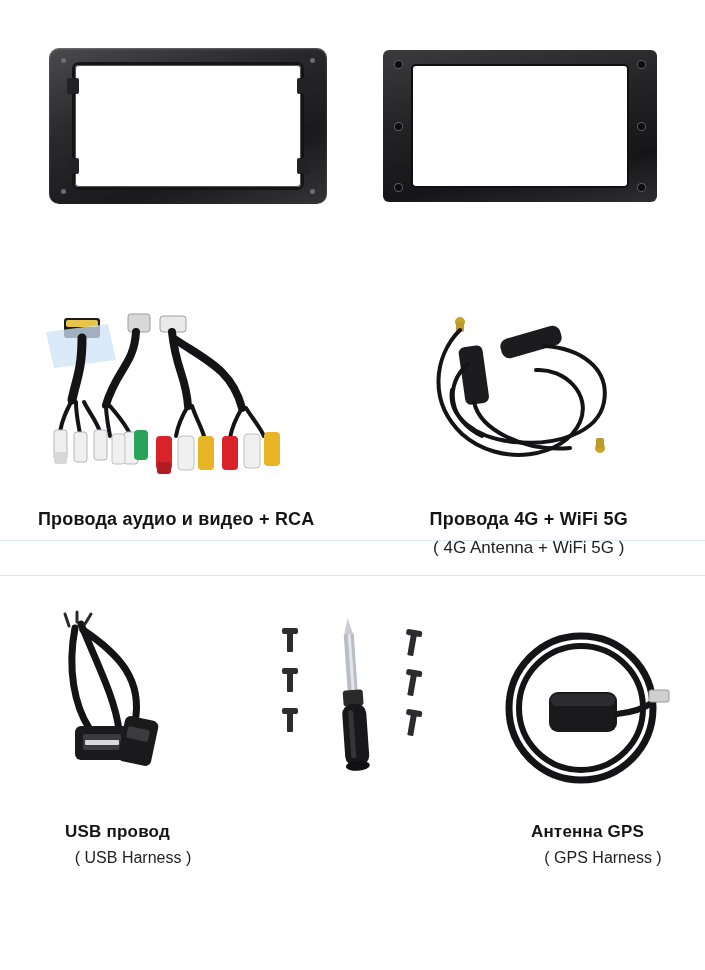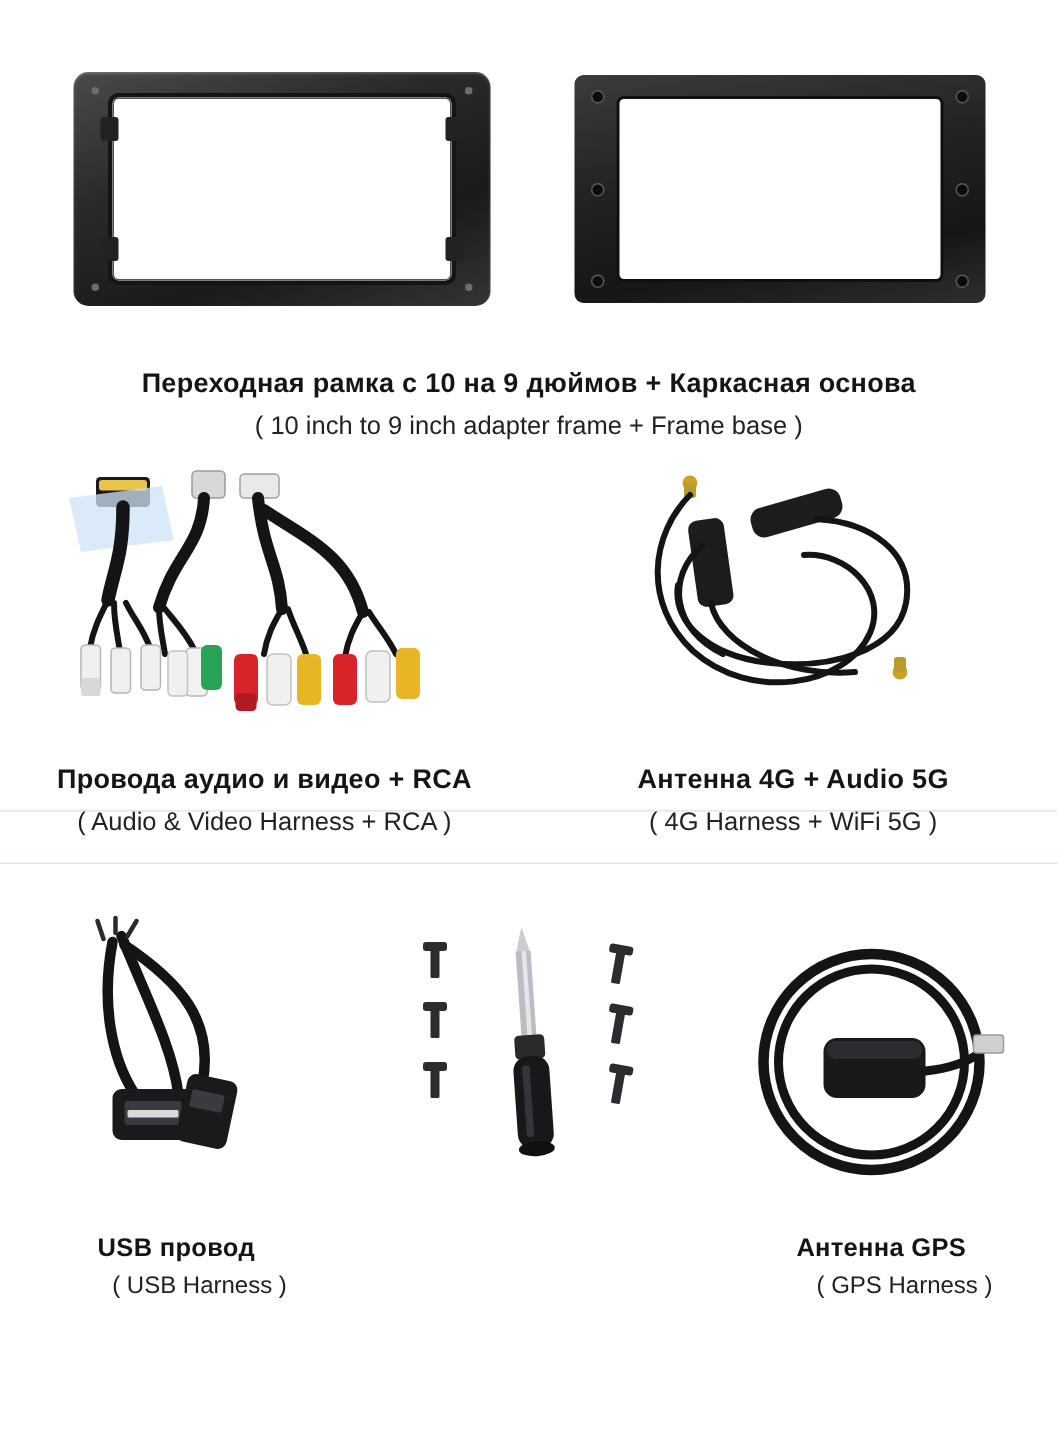--- a/index.html
+++ b/index.html
@@ -218,24 +218,20 @@
         <div class="hole h1"></div>
         <div class="hole h2"></div>
         <div class="hole h3"></div>
         <div class="hole h4"></div>
         <div class="hole h5"></div>
         <div class="hole h6"></div>
       </div>
 
     </div>
 
-    <div class="frames-caption">
-      <div class="cap-ru">Переходная рамка с 10 на 9 дюймов + Каркасная основа</div>
-      <div class="cap-en">( 10 inch to 9 inch adapter frame + Frame base )</div>
-    </div>
   </div>
 
   <div class="section-two">
 
     <div class="col">
       <div class="col-art">
         <svg class="harness" width="280" height="185" viewBox="0 0 280 185">
 
           <rect x="28" y="8" width="36" height="20" rx="3" fill="#1a1a1c"></rect>
           <rect x="30" y="10" width="32" height="7" rx="2" fill="#e8c44a"></rect>
@@ -277,21 +273,20 @@
             <rect x="186" y="126" width="16" height="34" rx="4" fill="#d8232a"></rect>
             <rect x="208" y="124" width="16" height="34" rx="4" fill="#f0f0f0" stroke="#c0c0c0"></rect>
             <rect x="228" y="122" width="16" height="34" rx="4" fill="#e8b526"></rect>
             <rect x="98" y="120" width="14" height="30" rx="4" fill="#2aa35a"></rect>
             <rect x="76" y="124" width="13" height="30" rx="3" fill="#f0f0f0" stroke="#c0c0c0"></rect>
           </g>
         </svg>
       </div>
       <div class="col-caption">
         <div class="cap-ru">Провода аудио и видео + RCA</div>
-        <div class="cap-en">( Audio &amp; Video Harness + RCA )</div>
       </div>
     </div>
 
     <div class="col">
       <div class="col-art">
         <svg class="antenna" width="250" height="185" viewBox="0 0 250 185">
 
           <rect x="58" y="40" width="24" height="58" rx="6" fill="#1c1c1e" transform="rotate(-8 70 70)"></rect>
           <rect x="96" y="26" width="62" height="20" rx="8" fill="#1c1c1e" transform="rotate(-16 127 36)"></rect>
 
@@ -302,22 +297,22 @@
 
           <g stroke="#141416" fill="none" stroke-width="4" stroke-linecap="round">
             <path d="M56 24 C 30 50, 24 96, 58 128 C 96 162, 160 152, 176 116 C 188 88, 160 62, 132 64"></path>
             <path d="M140 40 C 176 42, 206 62, 200 96 C 194 128, 150 140, 110 136 C 70 132, 44 110, 48 84"></path>
             <path d="M70 96 C 76 124, 120 146, 166 142"></path>
             <path d="M64 58 C 40 78, 44 114, 78 130"></path>
           </g>
         </svg>
       </div>
       <div class="col-caption">
-        <div class="cap-ru">Антенна 4G + Audio 5G</div>
-        <div class="cap-en">( 4G Harness + WiFi 5G )</div>
+        <div class="cap-ru">Провода 4G + WiFi 5G</div>
+        <div class="cap-en">( 4G Antenna + WiFi 5G )</div>
       </div>
     </div>
 
   </div>
 
   <div class="section-three">
 
     <div class="col3">
       <div class="col3-art">
         <svg class="art" width="190" height="195" viewBox="0 0 190 195">

